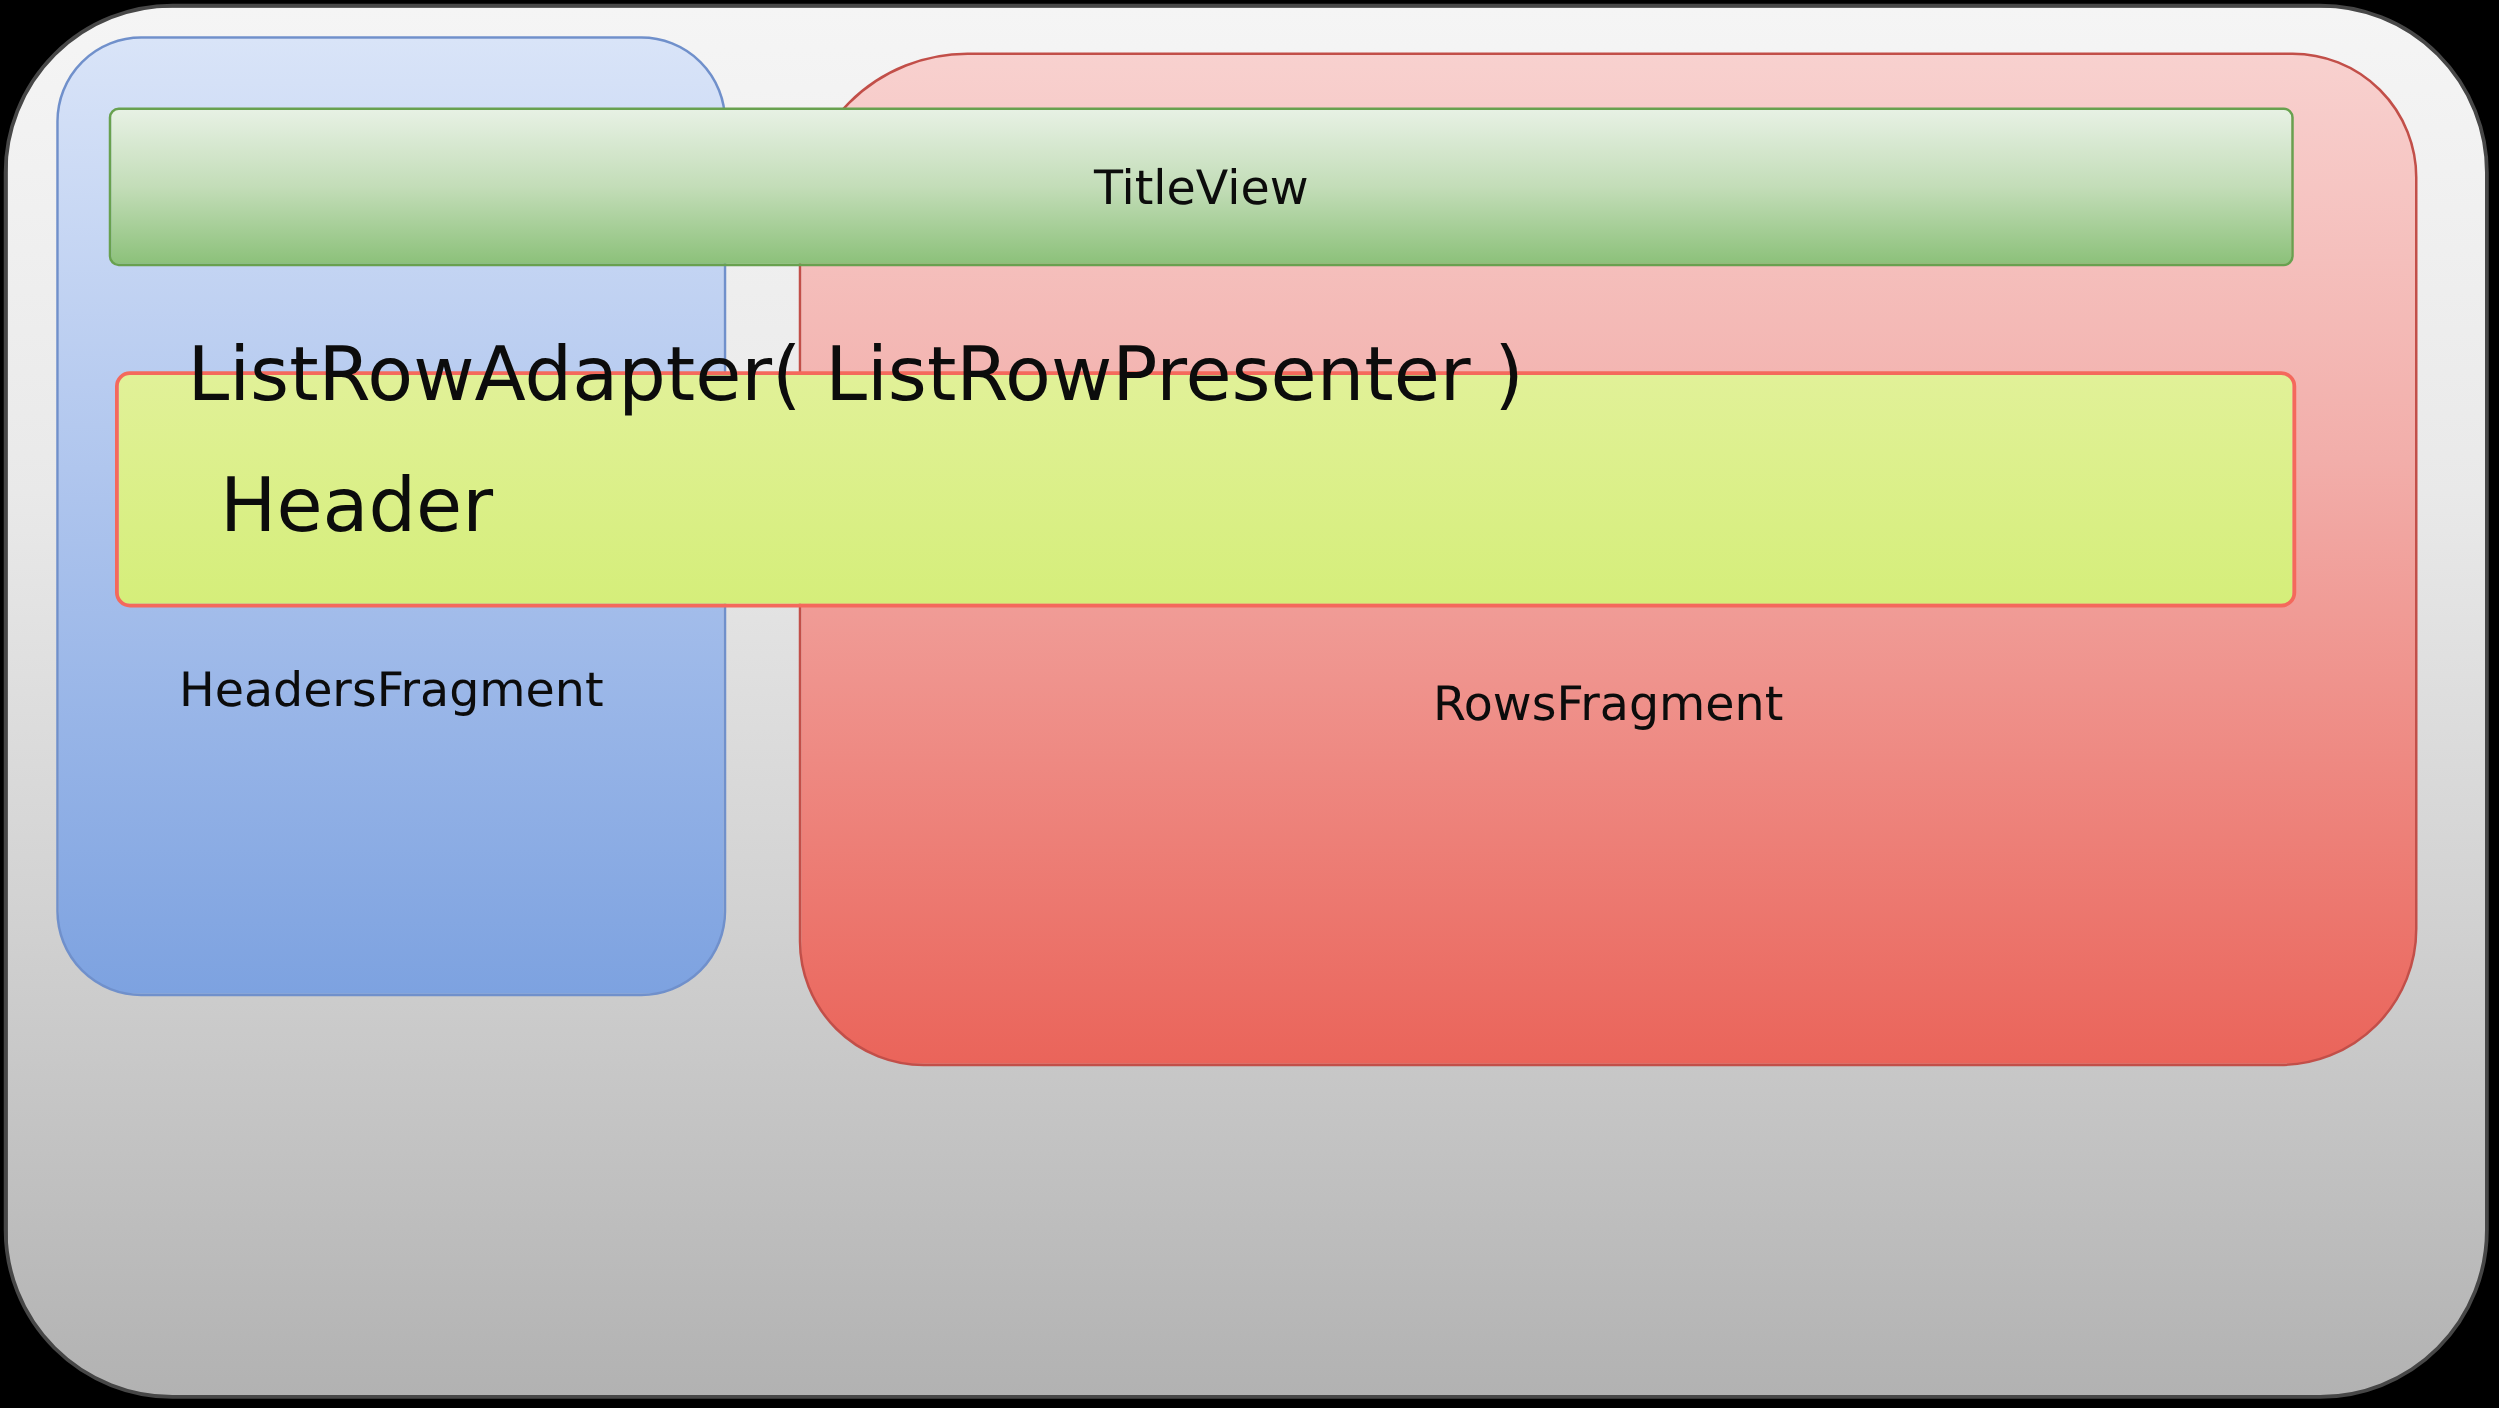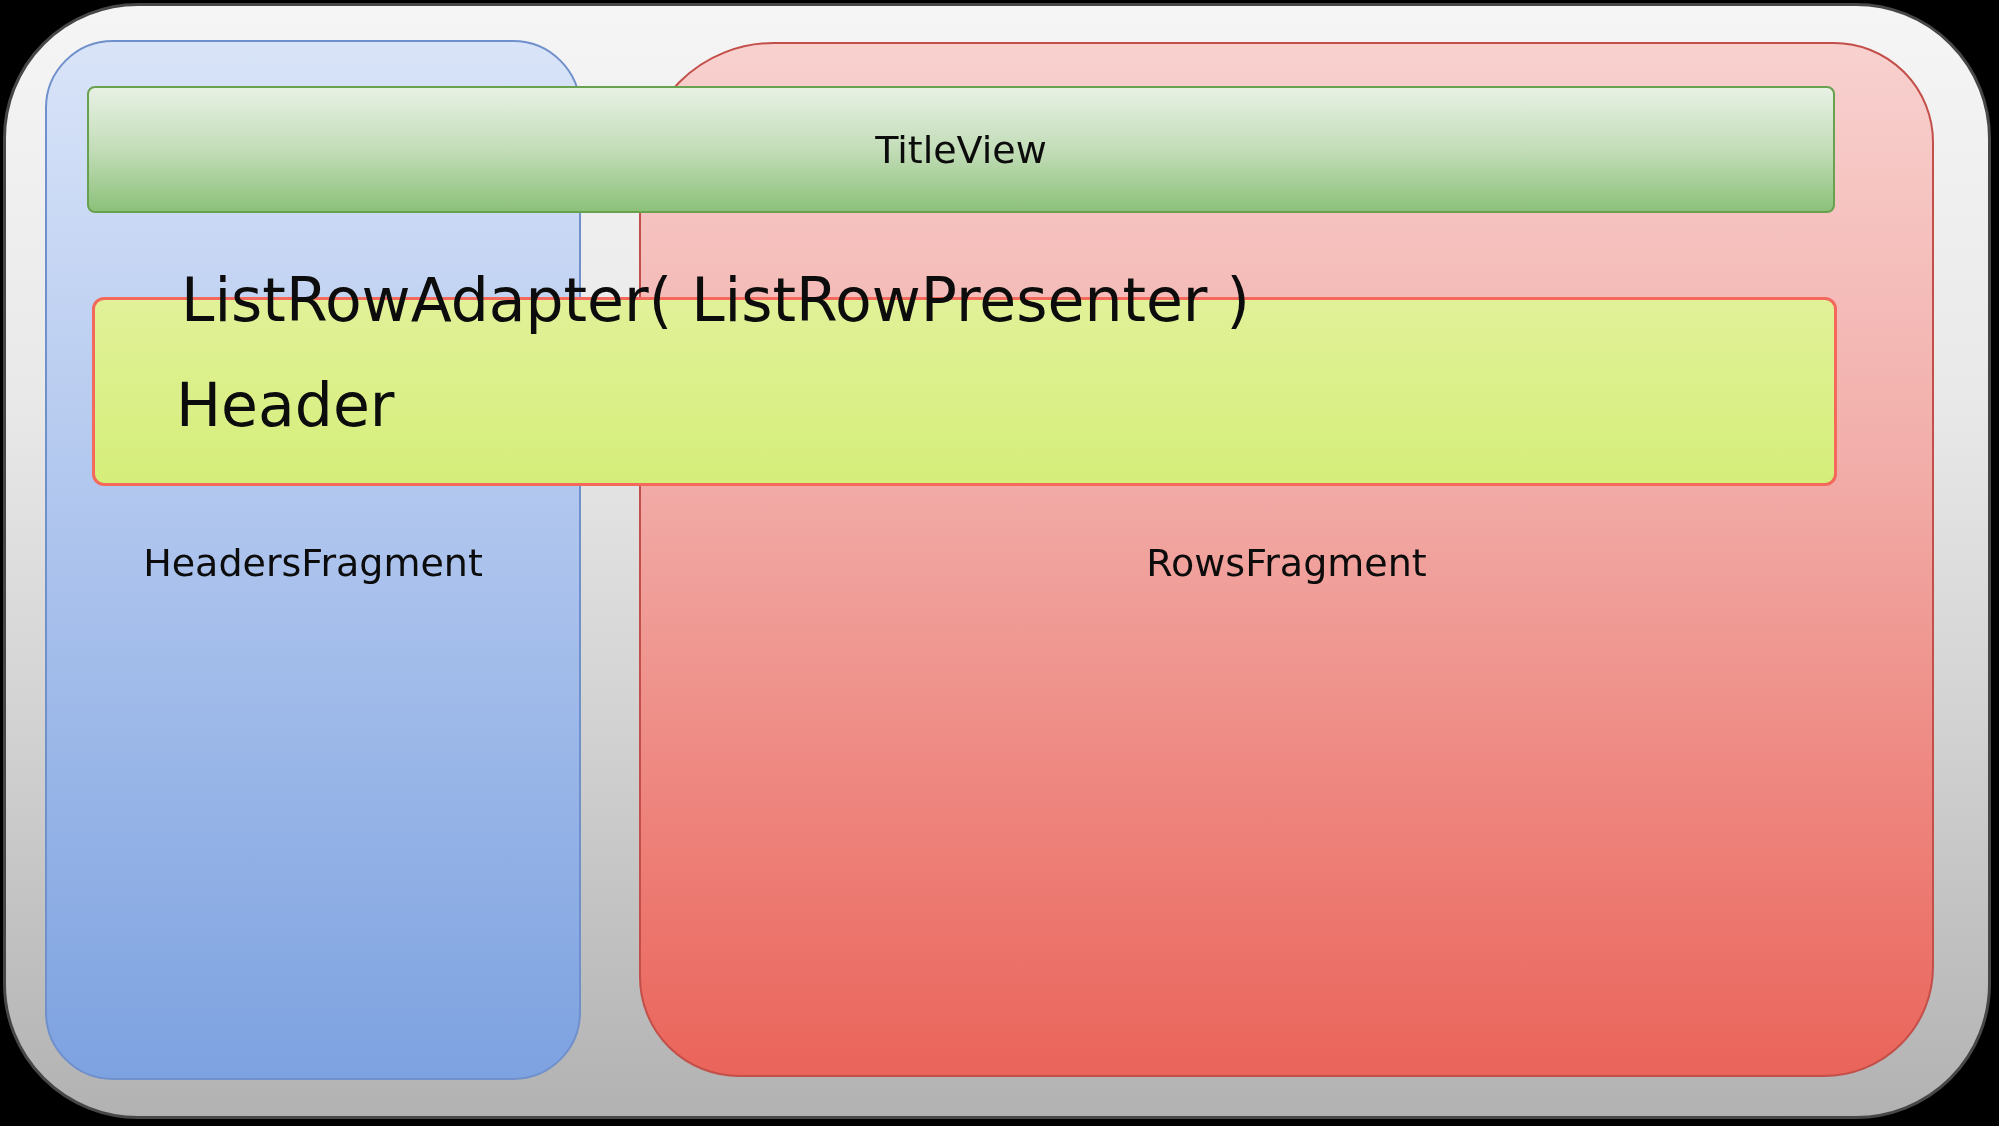--- a/index.html
+++ b/index.html
@@ -29,32 +29,32 @@
       #e9e9e9 35%,
       #d2d2d2 65%,
       var(--c-frame_bottom, #b2b2b2) 100%);
     box-shadow: 0 3px 6px rgba(0,0,0,0.55);
   }
   .panel {
     position: absolute;
     box-sizing: border-box;
   }
   .panel-blue {
-    left: 45px; top: 40px;
-    width: 536px; height: 1040px;
+    left: 45px; top: 29px;
+    width: 536px; height: 768px;
     border: 2px solid var(--c-blue_border, #7090cb);
     border-radius: 68px;
     background: linear-gradient(180deg,
       var(--c-blue_top, #d9e4f8) 0%,
       #b0c6ee 45%,
       var(--c-blue_bottom, #7da2e0) 100%);
   }
   .panel-red {
     left: 639px; top: 42px;
-    width: 1295px; height: 1035px;
+    width: 1295px; height: 811px;
     border: 2px solid var(--c-red_border, #c24f49);
     border-radius: 135px 100px 110px 100px;
     background: linear-gradient(180deg,
       var(--c-red_top, #f8d1cf) 0%,
       #f2aeaa 40%,
       var(--c-red_bottom, #ea645a) 100%);
   }
   .panel-label {
     position: absolute;
     left: 0; right: 0;
@@ -95,21 +95,21 @@
       var(--c-yellow_bottom, #d5ee7a) 100%);
   }
 
   .bigtext {
     position: absolute;
     font-size: 60px;
     line-height: 72px;
     white-space: nowrap;
     z-index: 5;
   }
-  .pos-line1  { left: 150px; top: 264px; margin-left: 31px; }
+  .pos-line1  { left: 150px; top: 264px; }
   .pos-header { left: 176px; top: 369px; }
   .pos-line2  { left: 796px; top: 369px; }
 </style>
 </head>
 <body>
 
 <div class="stage">
 
   <div class="frame"></div>
 

